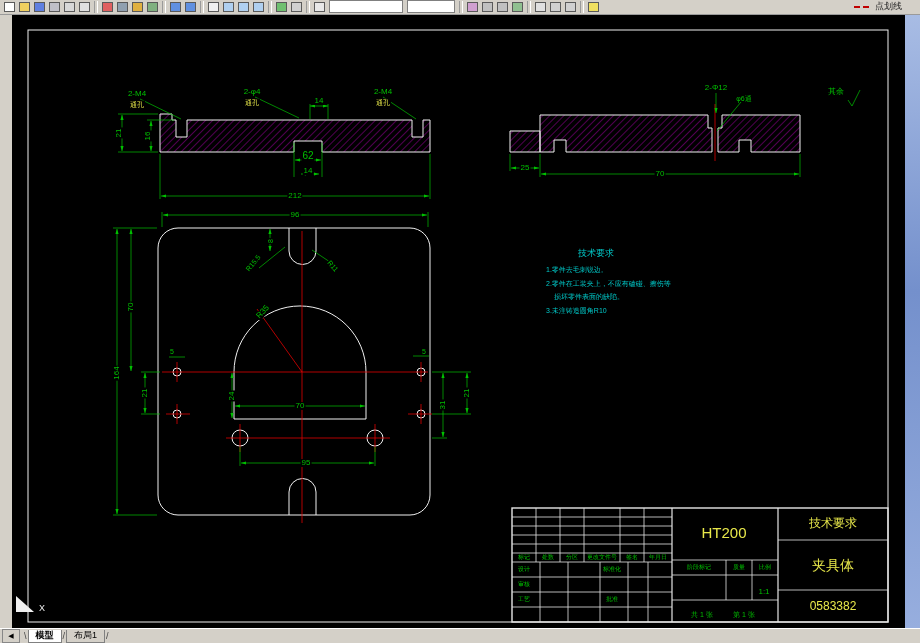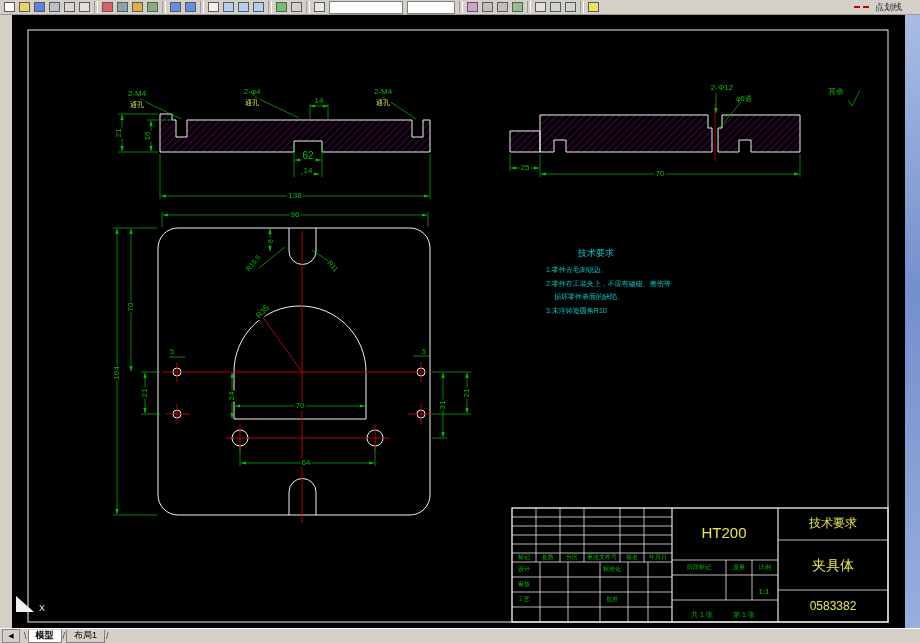--- a/index.html
+++ b/index.html
@@ -1,20 +1,20 @@
 <!DOCTYPE html>
 <html><head>
 <meta charset="utf-8">
 <style>
   html,body{margin:0;padding:0}
   body{width:920px;height:643px;position:relative;overflow:hidden;background:#d4d0c8;
        font-family:"Liberation Sans","DejaVu Sans",sans-serif}
   
   .toolbar{position:absolute;left:0;top:0;width:920px;height:15px;background:#d4d0c8;
-           border-bottom:1px solid #9a9a9a;display:flex;align-items:center;padding:0 2px;box-sizing:border-box}
+           border-bottom:1px solid #9a9a9a;display:flex;align-items:flex-start;padding:0 2px;box-sizing:border-box}
   .tbicon{flex:0 0 auto;width:14px;height:12px;margin-right:1px;display:flex;align-items:center;justify-content:center}
   .tbicon .glyph{width:9px;height:8px;border:1px solid #5a5a5a}
   .tbsep{flex:0 0 auto;width:2px;height:12px;margin:0 2px;border-left:1px solid #9a9a9a;border-right:1px solid #ffffff}
   .tbcombo{flex:0 0 auto;height:11px;background:#ffffff;border:1px solid #808080;margin:0 2px}
   .tbspacer{flex:1 1 auto}
   .linetype{flex:0 0 auto;font-size:9px;color:#222;display:flex;align-items:center;gap:3px;margin-right:16px}
   .linetype .sample{width:18px;height:2px;background:repeating-linear-gradient(90deg,#c00000 0 6px,transparent 6px 9px)}
   
   .canvas{position:absolute;left:12px;top:15px;width:893px;height:613px;background:#000}
   .right-strip{position:absolute;left:905px;top:15px;width:15px;height:613px;
@@ -290,37 +290,37 @@
     <div class="cadtext" style="left: 137px; top: 104px; color: rgb(232, 232, 74); font-size: 7px; transform: translate(-50%, -50%);">通孔</div>
     <div class="cadtext" style="left: 252px; top: 92px; color: rgb(0, 192, 0); font-size: 8px; transform: translate(-50%, -50%);">2-φ4</div>
     <div class="cadtext" style="left: 252px; top: 102px; color: rgb(232, 232, 74); font-size: 7px; transform: translate(-50%, -50%);">通孔</div>
     <div class="cadtext" style="left: 319px; top: 101px; color: rgb(0, 192, 0); font-size: 8px; transform: translate(-50%, -50%);">14</div>
     <div class="cadtext" style="left: 383px; top: 92px; color: rgb(0, 192, 0); font-size: 8px; transform: translate(-50%, -50%);">2-M4</div>
     <div class="cadtext" style="left: 383px; top: 102px; color: rgb(232, 232, 74); font-size: 7px; transform: translate(-50%, -50%);">通孔</div>
     <div class="cadtext" style="left: 119px; top: 133px; color: rgb(0, 192, 0); font-size: 8px; transform: translate(-50%, -50%) rotate(-90deg);">21</div>
     <div class="cadtext" style="left: 148px; top: 136px; color: rgb(0, 192, 0); font-size: 8px; transform: translate(-50%, -50%) rotate(-90deg);">16</div>
     <div class="cadtext" style="left: 308px; top: 156px; color: rgb(0, 192, 0); font-size: 10px; transform: translate(-50%, -50%);">62</div>
     <div class="cadtext" style="left: 308px; top: 171px; color: rgb(0, 192, 0); font-size: 8px; transform: translate(-50%, -50%);">14</div>
-    <div class="cadtext" style="left: 295px; top: 196px; color: rgb(0, 192, 0); font-size: 8px; transform: translate(-50%, -50%);">138</div>
+    <div class="cadtext" style="left: 295px; top: 196px; color: rgb(0, 192, 0); font-size: 8px; transform: translate(-50%, -50%);">212</div>
     <div class="cadtext" style="left: 295px; top: 215px; color: rgb(0, 192, 0); font-size: 8px; transform: translate(-50%, -50%);">96</div>
-    <div class="cadtext" style="left: 716px; top: 88px; color: rgb(0, 192, 0); font-size: 8px; transform: translate(-50%, -50%); margin-left: 6px;">2-Φ12</div>
+    <div class="cadtext" style="left: 716px; top: 88px; color: rgb(0, 192, 0); font-size: 8px; transform: translate(-50%, -50%);">2-Φ12</div>
     <div class="cadtext" style="left: 744px; top: 98px; color: rgb(0, 192, 0); font-size: 7px; transform: translate(-50%, -50%);">φ6通</div>
     <div class="cadtext" style="left: 525px; top: 168px; color: rgb(0, 192, 0); font-size: 8px; transform: translate(-50%, -50%);">25</div>
     <div class="cadtext" style="left: 660px; top: 174px; color: rgb(0, 192, 0); font-size: 8px; transform: translate(-50%, -50%);">70</div>
     <div class="cadtext" style="left: 836px; top: 92px; color: rgb(0, 192, 0); font-size: 8px; transform: translate(-50%, -50%);">其余</div>
     <div class="cadtext" style="left: 270px; top: 241px; color: rgb(0, 192, 0); font-size: 7px; transform: translate(-50%, -50%) rotate(-90deg);">8</div>
     <div class="cadtext" style="left: 253px; top: 263px; color: rgb(0, 192, 0); font-size: 7px; transform: translate(-50%, -50%) rotate(-50deg);">R15.5</div>
     <div class="cadtext" style="left: 333px; top: 266px; color: rgb(0, 192, 0); font-size: 7px; transform: translate(-50%, -50%) rotate(50deg);">R11</div>
     <div class="cadtext" style="left: 263px; top: 312px; color: rgb(0, 192, 0); font-size: 8px; transform: translate(-50%, -50%) rotate(-48deg);">R35</div>
     <div class="cadtext" style="left: 117px; top: 373px; color: rgb(0, 192, 0); font-size: 8px; transform: translate(-50%, -50%) rotate(-90deg);">164</div>
     <div class="cadtext" style="left: 131px; top: 307px; color: rgb(0, 192, 0); font-size: 8px; transform: translate(-50%, -50%) rotate(-90deg);">70</div>
     <div class="cadtext" style="left: 145px; top: 393px; color: rgb(0, 192, 0); font-size: 8px; transform: translate(-50%, -50%) rotate(-90deg);">21</div>
     <div class="cadtext" style="left: 232px; top: 396px; color: rgb(0, 192, 0); font-size: 8px; transform: translate(-50%, -50%) rotate(-90deg);">24</div>
     <div class="cadtext" style="left: 300px; top: 406px; color: rgb(0, 192, 0); font-size: 8px; transform: translate(-50%, -50%);">70</div>
-    <div class="cadtext" style="left: 306px; top: 463px; color: rgb(0, 192, 0); font-size: 8px; transform: translate(-50%, -50%);">64</div>
+    <div class="cadtext" style="left: 306px; top: 463px; color: rgb(0, 192, 0); font-size: 8px; transform: translate(-50%, -50%);">95</div>
     <div class="cadtext" style="left: 172px; top: 351px; color: rgb(0, 192, 0); font-size: 7px; transform: translate(-50%, -50%);">5</div>
     <div class="cadtext" style="left: 424px; top: 351px; color: rgb(0, 192, 0); font-size: 7px; transform: translate(-50%, -50%);">5</div>
     <div class="cadtext" style="left: 443px; top: 405px; color: rgb(0, 192, 0); font-size: 8px; transform: translate(-50%, -50%) rotate(-90deg);">31</div>
     <div class="cadtext" style="left: 467px; top: 393px; color: rgb(0, 192, 0); font-size: 8px; transform: translate(-50%, -50%) rotate(-90deg);">21</div>
     <div class="cadtext" style="left: 596px; top: 253px; color: rgb(0, 200, 200); font-size: 9px; transform: translate(-50%, -50%);">技术要求</div>
     <div class="cadtext" style="left: 545px; top: 269px; color: rgb(0, 200, 200); font-size: 7px; transform: translate(0px, -50%);">1.零件去毛刺锐边。</div>
     <div class="cadtext" style="left: 545px; top: 283px; color: rgb(0, 200, 200); font-size: 7px; transform: translate(0px, -50%);">2.零件在工装夹上，不应有磕碰、擦伤等</div>
     <div class="cadtext" style="left: 553px; top: 296px; color: rgb(0, 200, 200); font-size: 7px; transform: translate(0px, -50%);">损坏零件表面的缺陷。</div>
     <div class="cadtext" style="left: 545px; top: 310px; color: rgb(0, 200, 200); font-size: 7px; transform: translate(0px, -50%);">3.未注铸造圆角R10</div>
     <div class="cadtext" style="left: 724px; top: 532px; color: rgb(232, 232, 74); font-size: 15px; transform: translate(-50%, -50%);">HT200</div>

